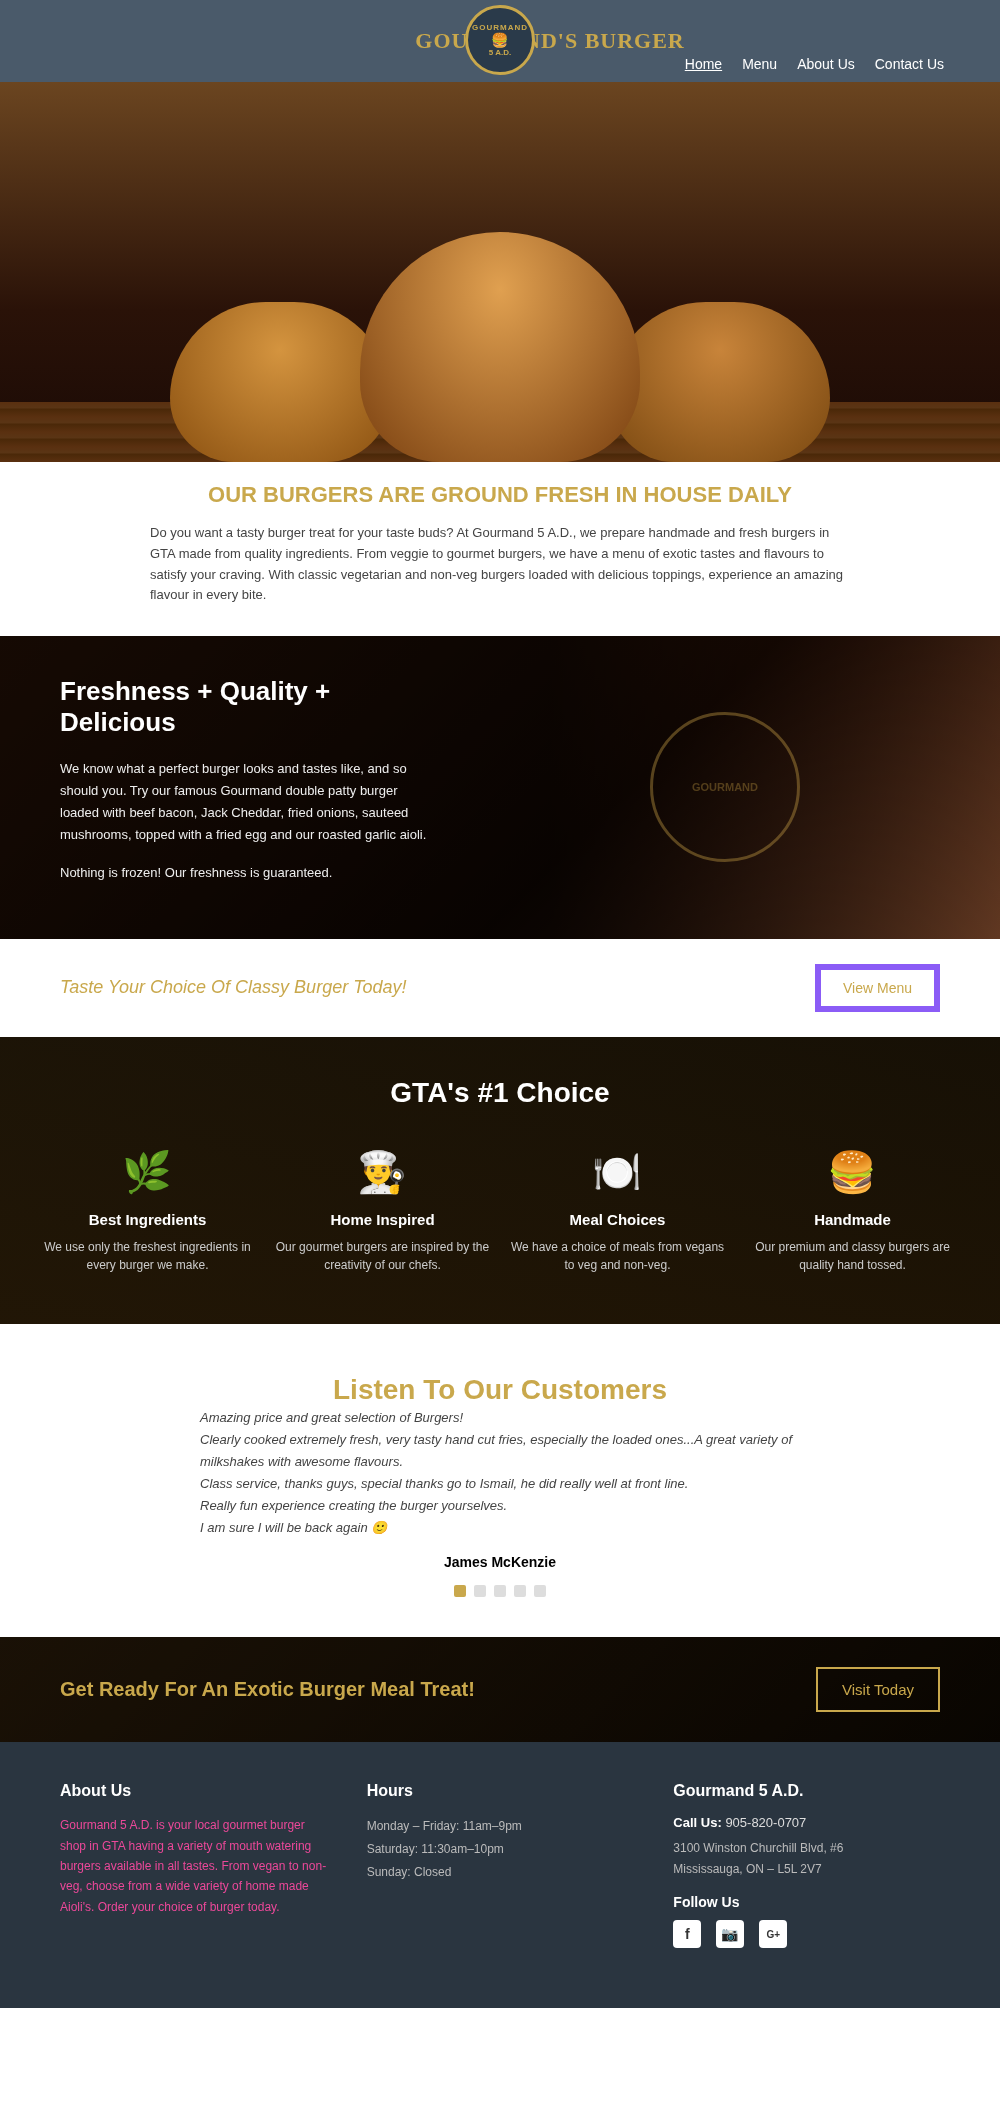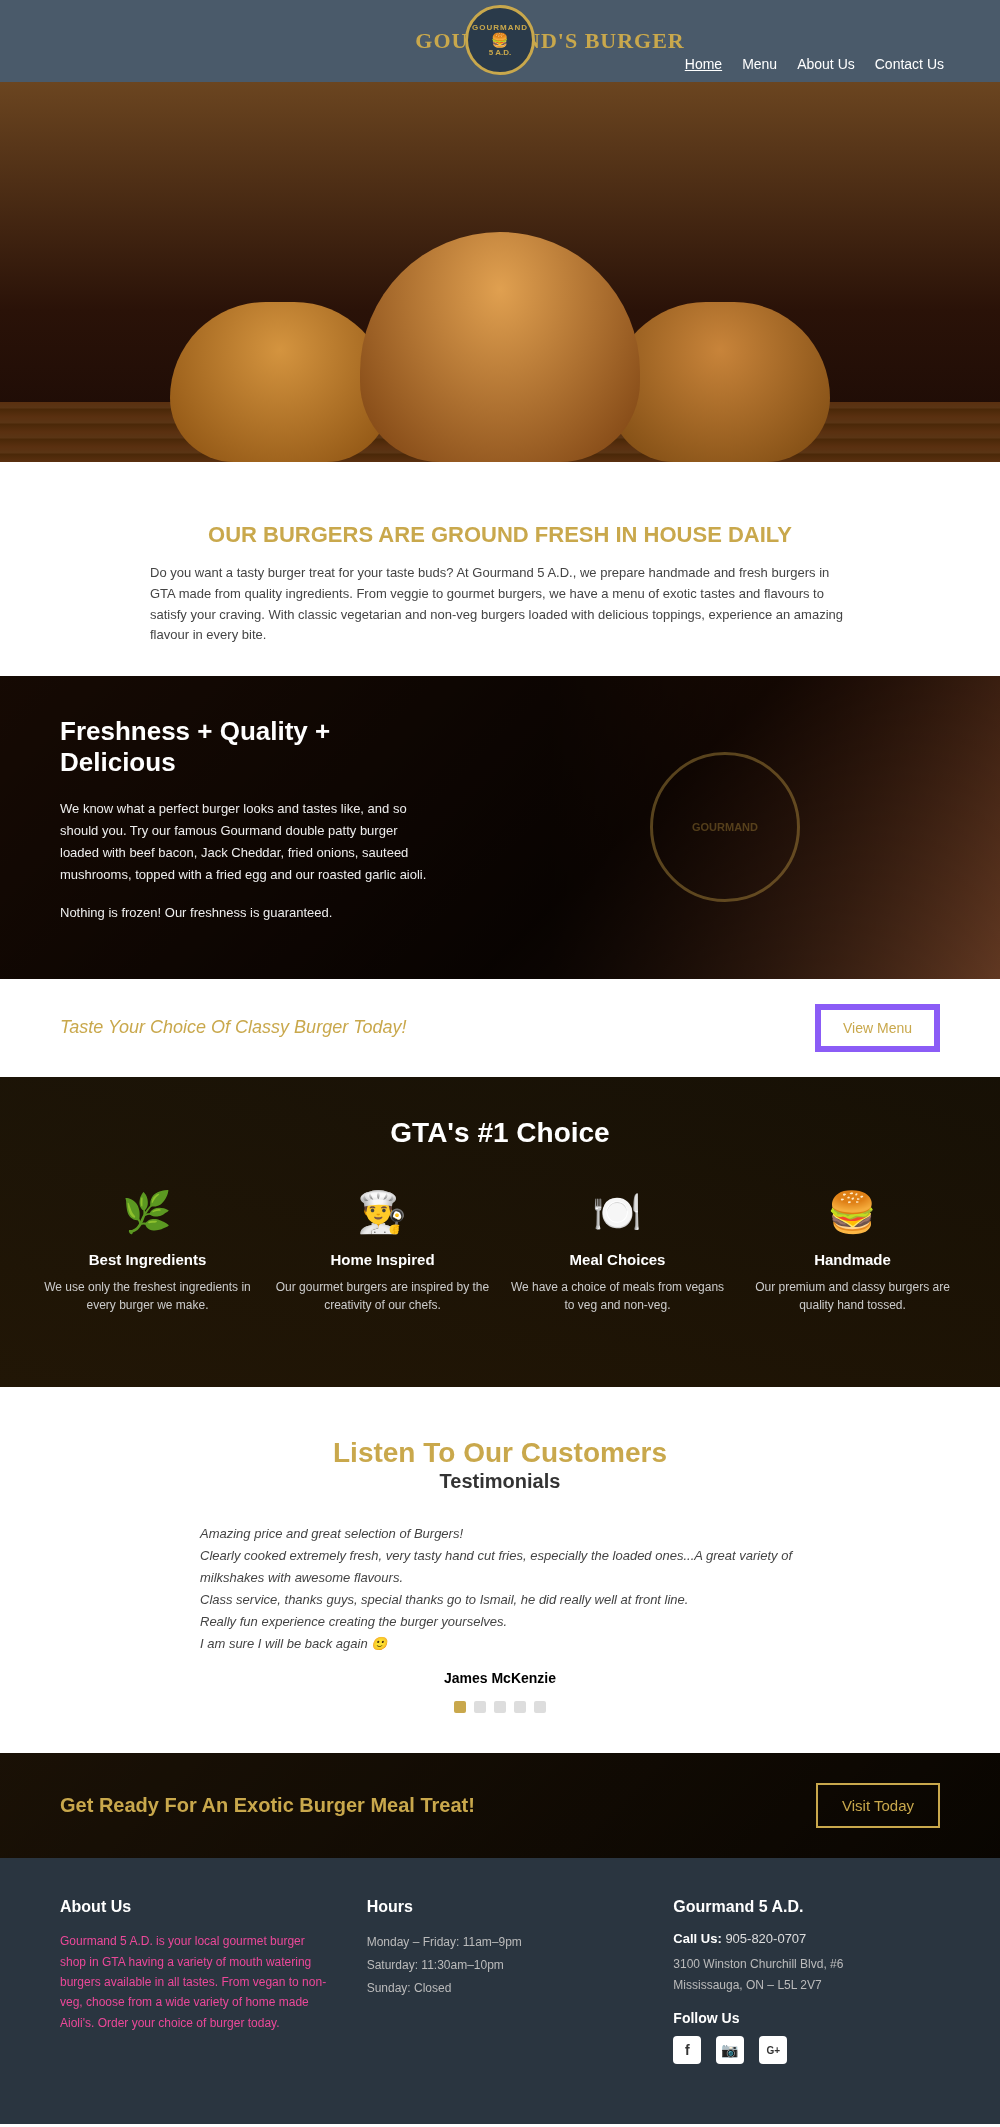--- a/index.html
+++ b/index.html
@@ -52,21 +52,21 @@
       text-decoration: none;
       font-size: 14px;
       margin-top: 46px;
     }
     .nav a.active {
       text-decoration: underline;
     }
 
     
     .fresh-section {
-      padding: 60px 60px 30px;
+      padding: 20px 60px 30px;
       text-align: center;
       background: #fff;
     }
     .fresh-title {
       color: #c9a84c;
       font-size: 22px;
       font-weight: bold;
       text-transform: uppercase;
       margin-bottom: 15px;
     }
@@ -143,21 +143,21 @@
       padding: 10px 22px;
       font-size: 14px;
       background: transparent;
       cursor: pointer;
     }
 
     
     .gta-section {
       background: linear-gradient(to bottom, rgba(20,15,5,0.85), rgba(30,20,5,0.9)),
                   linear-gradient(135deg, #4a3010, #1a0f03);
-      padding: 40px 40px 73px;
+      padding: 40px 40px 50px;
       text-align: center;
     }
     .gta-title {
       color: #fff;
       font-size: 28px;
       font-weight: bold;
       margin-bottom: 40px;
     }
     .features-grid {
       display: flex;
@@ -497,21 +497,20 @@
     <div class="feature-item">
       <span class="feature-icon">🍔</span>
       <div class="feature-name">Handmade</div>
       <div class="feature-desc">Our premium and classy burgers are quality hand tossed.</div>
     </div>
   </div>
 </section>
 
 <section class="testimonials-section">
   <h2 class="testimonials-title">Listen To Our Customers</h2>
-  <h3 class="testimonials-sub">Testimonials</h3>
   <div class="testimonial-content">
     <p class="testimonial-text">Amazing price and great selection of Burgers!<br>Clearly cooked extremely fresh, very tasty hand cut fries, especially the loaded ones...A great variety of milkshakes with awesome flavours.<br>Class service, thanks guys, special thanks go to Ismail, he did really well at front line.<br>Really fun experience creating the burger yourselves.<br>I am sure I will be back again 🙂</p>
     <p class="testimonial-author">James McKenzie</p>
     <div class="testimonial-dots">
       <div class="dot active"></div>
       <div class="dot"></div>
       <div class="dot"></div>
       <div class="dot"></div>
       <div class="dot"></div>
     </div>

